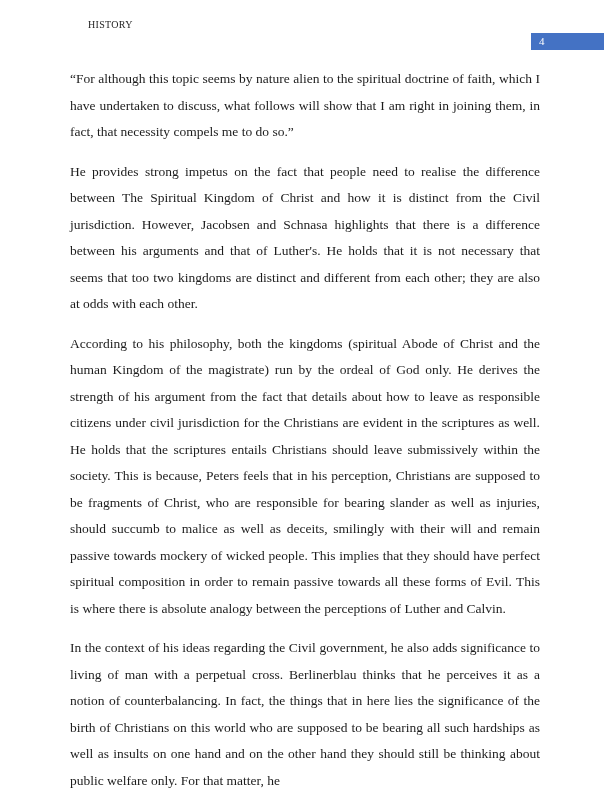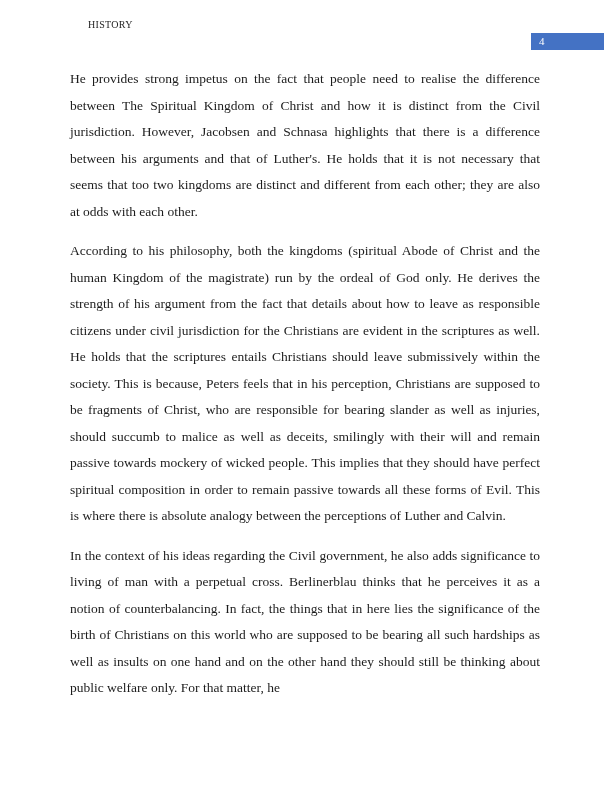--- a/index.html
+++ b/index.html
@@ -57,18 +57,19 @@
 
 <div class="page">
 
   <span class="header-title">HISTORY</span>
 
   <div class="page-number-box" style="background: rgb(68, 114, 196);">
     <span class="page-number">4</span>
   </div>
 
   <div class="body-text">
+    <p>“For although this topic seems by nature alien to the spiritual doctrine of faith, which I have undertaken to discuss, what follows will show that I am right in joining them, in fact, that necessity compels me to do so.”</p>
     <p>He provides strong impetus on the fact that people need to realise the difference between The Spiritual Kingdom of Christ and how it is distinct from the Civil jurisdiction. However, Jacobsen and Schnasa highlights that there is a difference between his arguments and that of Luther's. He holds that it is not necessary that seems that too two kingdoms are distinct and different from each other; they are also at odds with each other.</p>
     <p>According to his philosophy, both the kingdoms (spiritual Abode of Christ and the human Kingdom of the magistrate) run by the ordeal of God only. He derives the strength of his argument from the fact that details about how to leave as responsible citizens under civil jurisdiction for the Christians are evident in the scriptures as well. He holds that the scriptures entails Christians should leave submissively within the society. This is because, Peters feels that in his perception, Christians are supposed to be fragments of Christ, who are responsible for bearing slander as well as injuries, should succumb to malice as well as deceits, smilingly with their will and remain passive towards mockery of wicked people. This implies that they should have perfect spiritual composition in order to remain passive towards all these forms of Evil. This is where there is absolute analogy between the perceptions of Luther and Calvin.</p>
     <p>In the context of his ideas regarding the Civil government, he also adds significance to living of man with a perpetual cross. Berlinerblau thinks that he perceives it as a notion of counterbalancing. In fact, the things that in here lies the significance of the birth of Christians on this world who are supposed to be bearing all such hardships as well as insults on one hand and on the other hand they should still be thinking about public welfare only. For that matter, he</p>
   </div>
 
 </div>
 
 </body></html>

